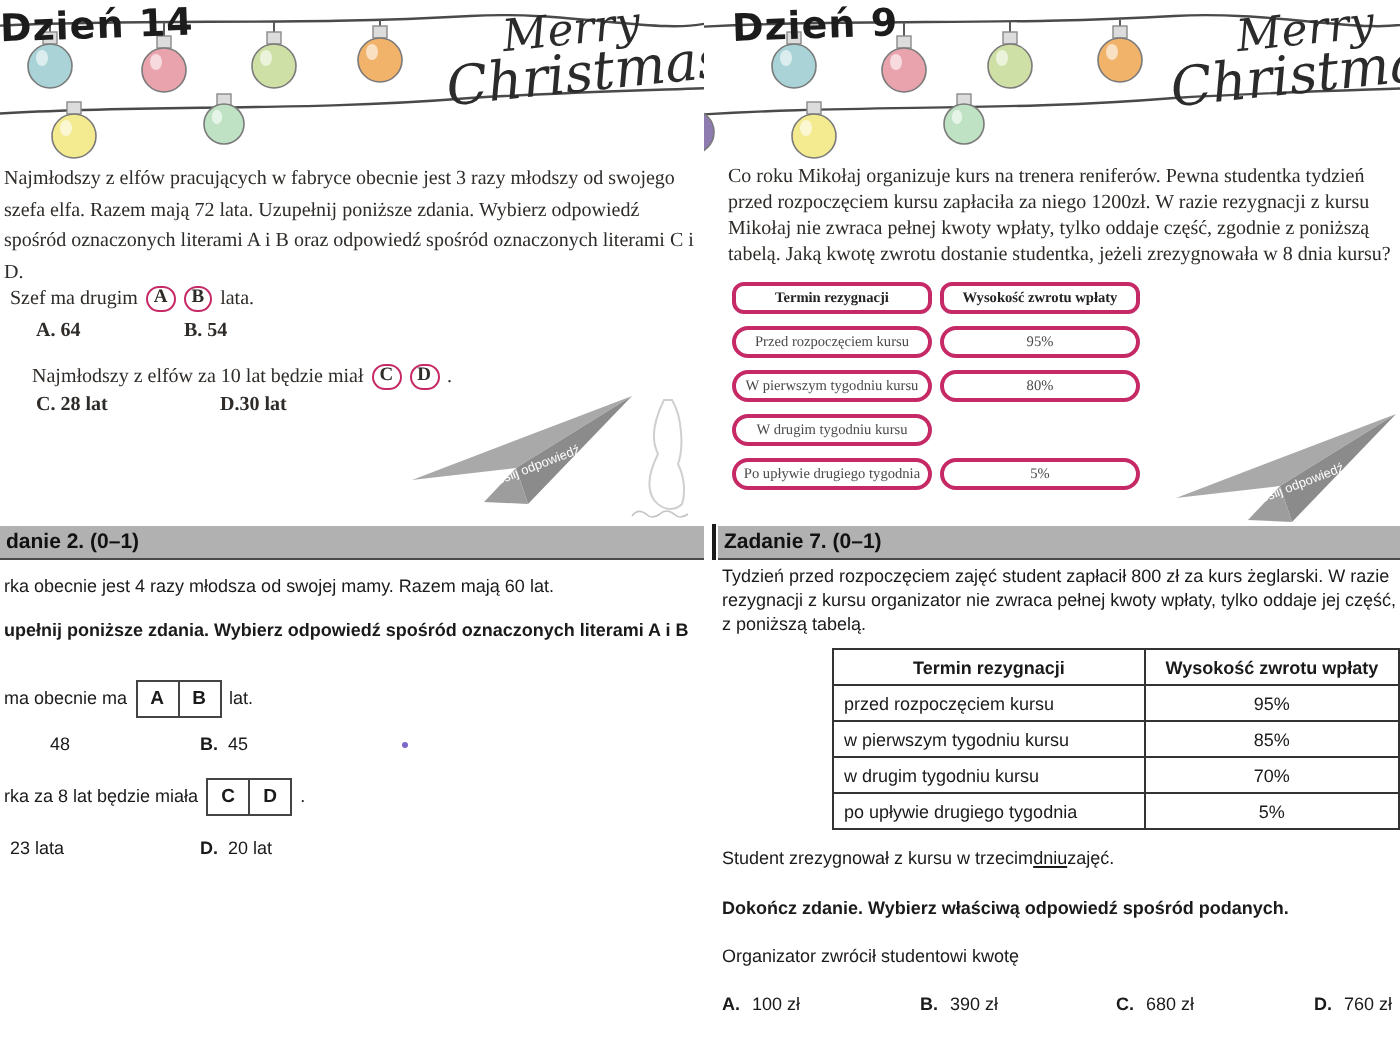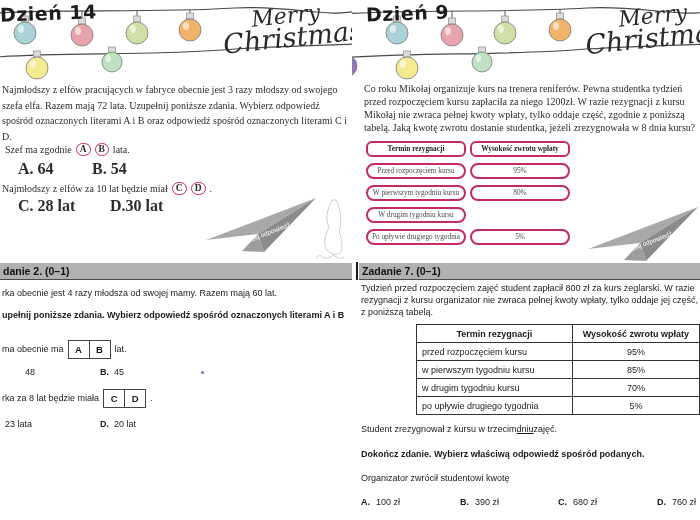--- a/index.html
+++ b/index.html
@@ -23,21 +23,21 @@
   .banner{position:absolute;text-align:center;transform:rotate(-6deg);color:#2b2b2b;
           font-family:"DejaVu Serif",serif;font-style:italic;white-space:nowrap;}
   .banner .l1{font-size:22px;line-height:20px;}
   .banner .l2{font-size:27px;line-height:24px;}
   .para{position:absolute;font-size:10px;line-height:15.5px;color:#2e2b28;}
   #rt .para{line-height:13px;}
   .qline{position:absolute;font-size:10px;color:#2e2b28;display:flex;align-items:center;
          gap:4px;white-space:nowrap;}
   .circ{display:inline-block;border:1.8px solid #c62a66;border-radius:7px;padding:0 3px;
         font-weight:bold;font-size:9.5px;line-height:11px;color:#2e2b28;}
-  .optline{position:absolute;font-weight:bold;font-size:16px;color:#2e2b28;height:14px;}
+  .optline{position:absolute;font-weight:bold;font-size:10px;color:#2e2b28;height:14px;}
   .optline span{position:absolute;white-space:nowrap;}
 
   .htable{position:absolute;}
   .hrow{display:flex;gap:4px;margin-bottom:6px;}
   .hcell{border:2px solid #c62a66;border-radius:9px;background:#fff;width:96px;height:12px;
          font-size:7.3px;line-height:12px;text-align:center;color:#4a4a4a;overflow:hidden;}
   .hrow.head .hcell{font-weight:bold;color:#222;border-radius:6px;}
 
   .plane{position:absolute;}
   .plane text{font-family:"Liberation Sans",sans-serif;font-size:6.5px;fill:#fff;}
@@ -108,30 +108,30 @@
         <ellipse class="shine" cx="108.5" cy="58.5" rx="2.6" ry="3.6"></ellipse>
       </g>
     </svg>
     <div class="daylabel" style="left:0;top:2px;">Dzień 14</div>
     <div class="banner" style="left:222px;top:6px;width:130px;">
       <div class="l1">Merry</div>
       <div class="l2">Christmas</div>
     </div>
     <div class="para" style="left:2px;top:82px;width:346px;">Najmłodszy z elfów pracujących w fabryce obecnie jest 3 razy młodszy od swojego szefa elfa. Razem mają 72 lata. Uzupełnij poniższe zdania. Wybierz odpowiedź spośród oznaczonych literami A i B oraz odpowiedź spośród oznaczonych literami C i D.</div>
     <div class="qline" style="left:5px;top:143px;">
-      <span>Szef ma zgodnie</span>
+      <span>Szef ma drugim</span>
       <span class="circ">A</span>
       <span class="circ">B</span>
       <span>lata.</span>
     </div>
     <div class="optline" style="left:0;top:160px;width:352px;">
       <span style="left:18px;">A. 64</span>
       <span style="left:92px;">B. 54</span>
     </div>
-    <div class="qline" style="left:2px;top:182px;">
+    <div class="qline" style="left:16px;top:182px;">
       <span>Najmłodszy z elfów za 10 lat będzie miał</span>
       <span class="circ">C</span>
       <span class="circ">D</span>
       <span>.</span>
     </div>
     <div class="optline" style="left:0;top:197px;width:352px;">
       <span style="left:18px;">C. 28 lat</span>
       <span style="left:110px;">D.30 lat</span>
     </div>
     <svg class="plane" style="left:198px;top:194px;" width="154" height="68" viewBox="0 0 154 68">

